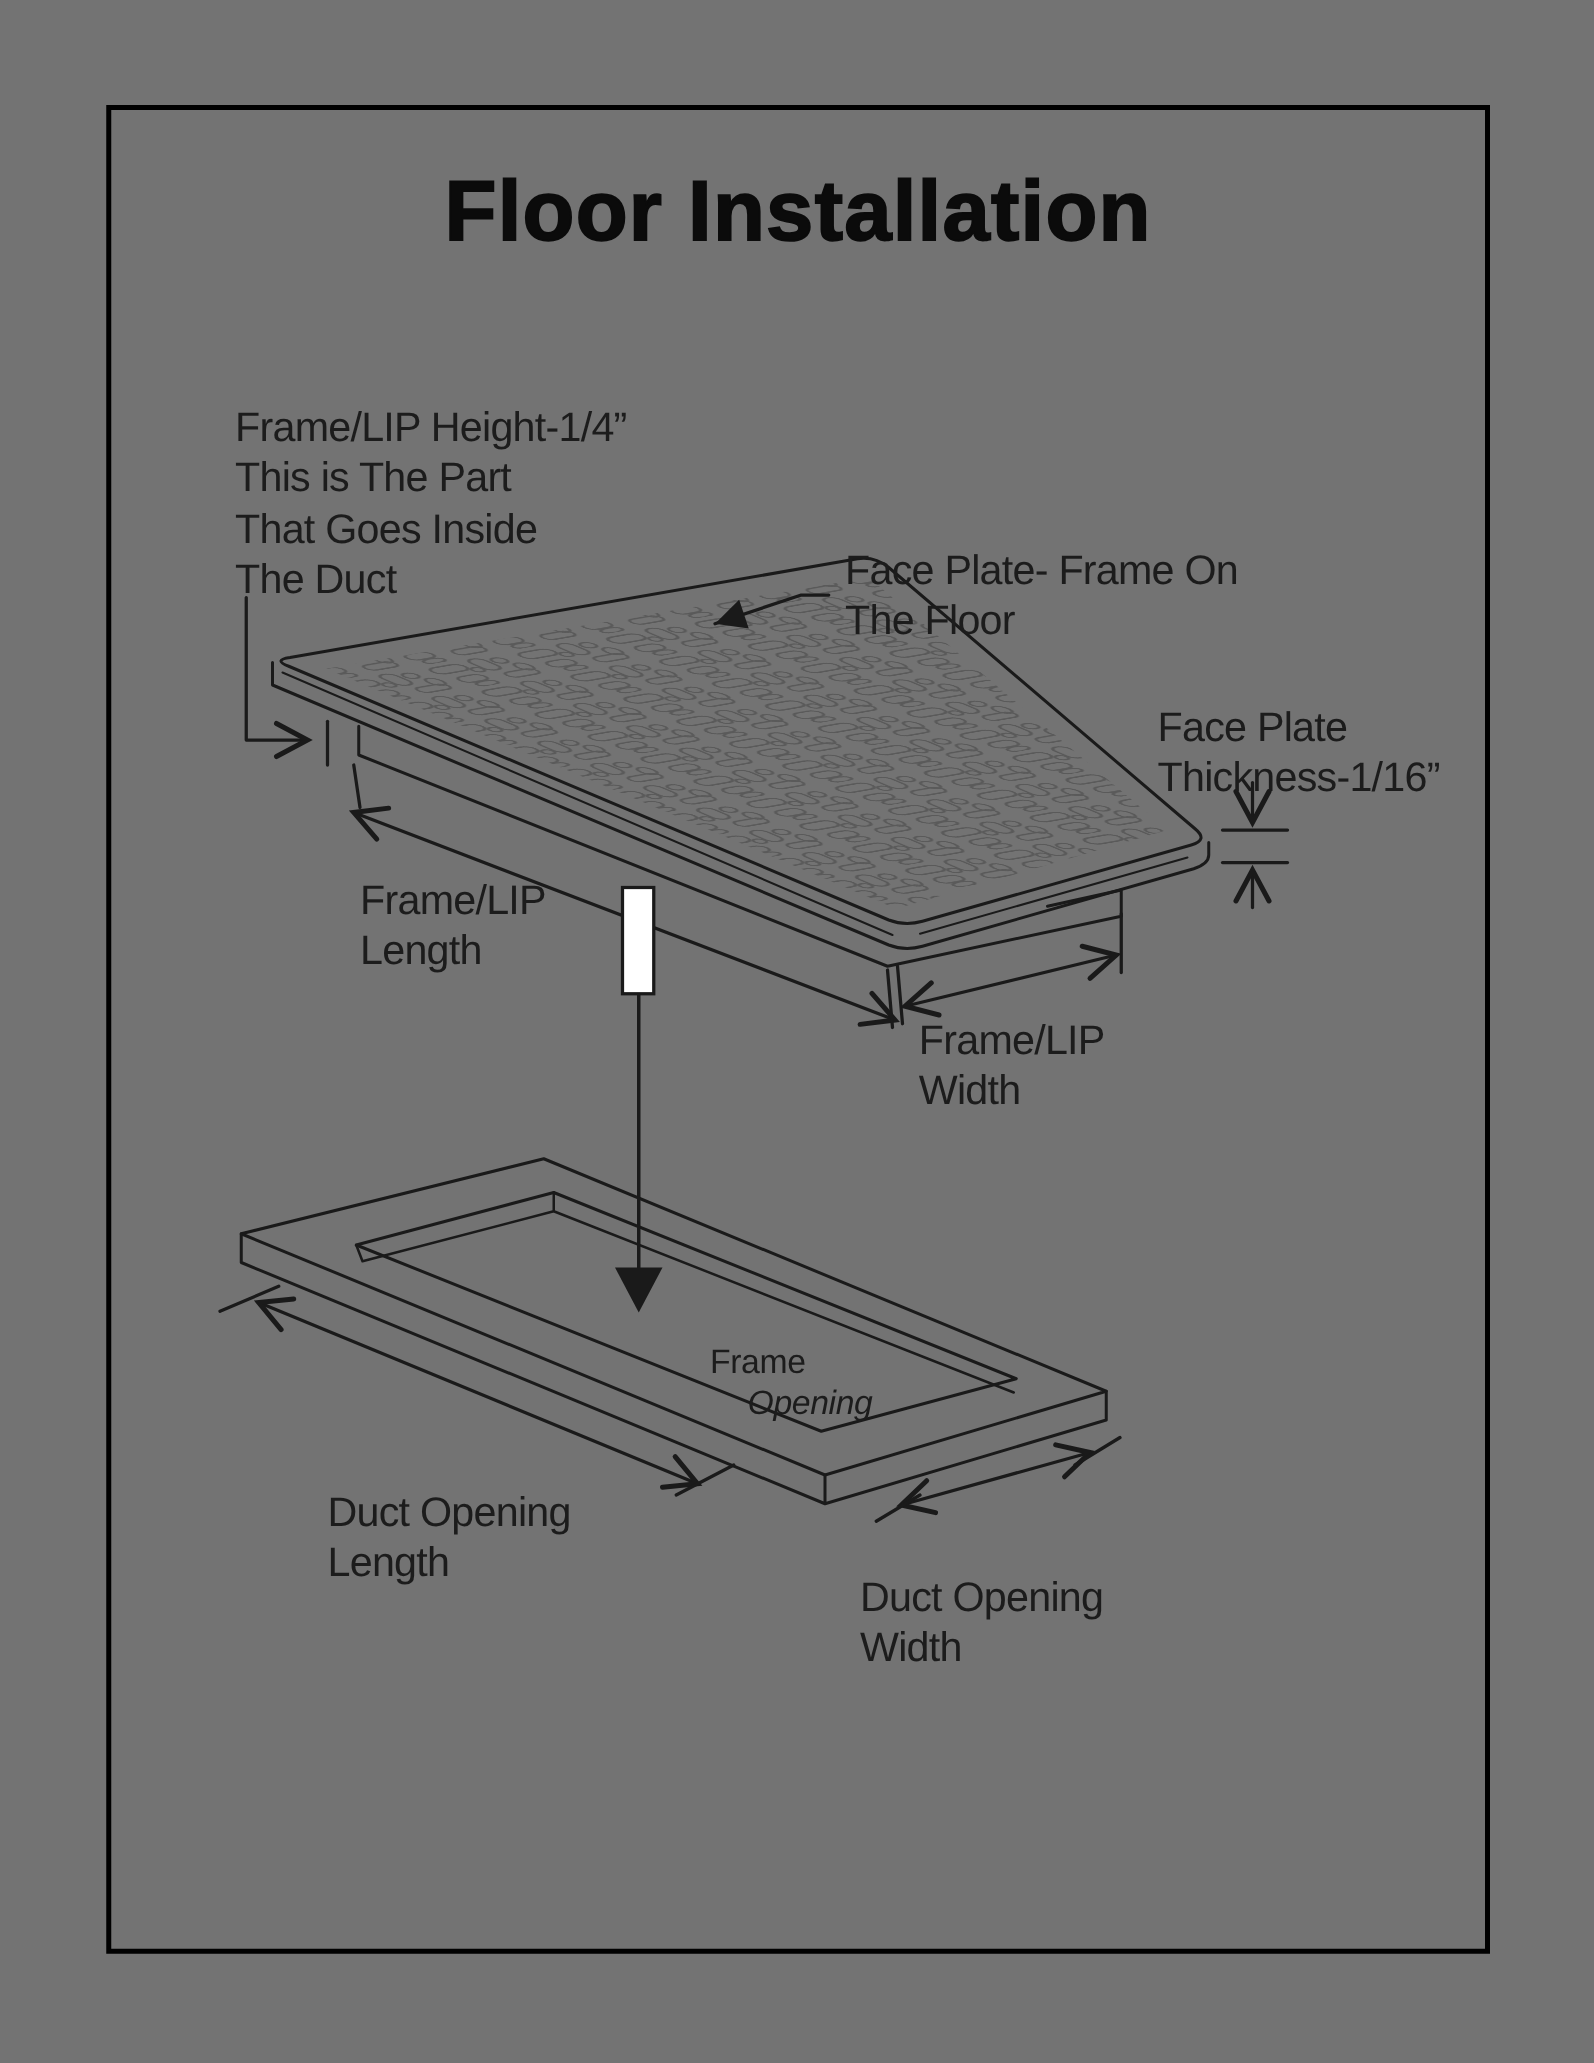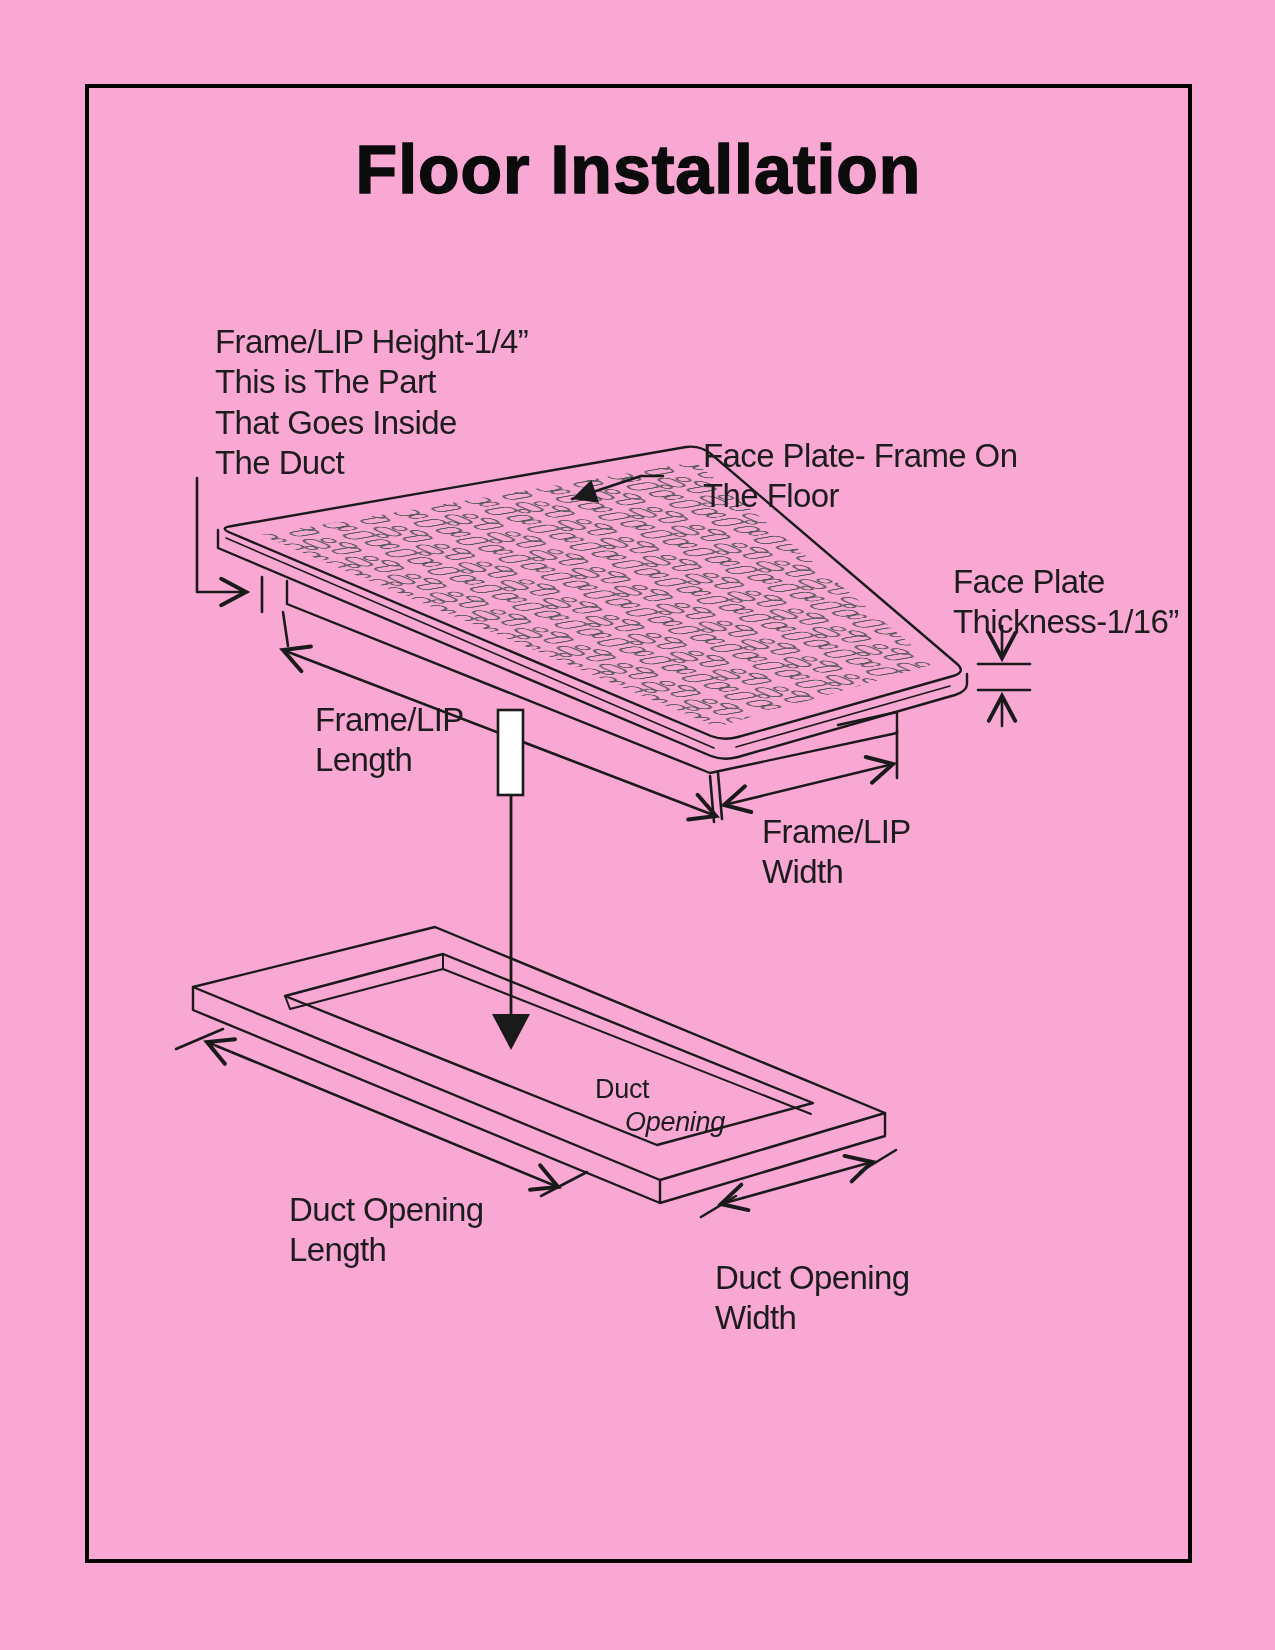--- a/index.html
+++ b/index.html
@@ -1,31 +1,31 @@
 <!DOCTYPE html>
 <html><head>
 <meta charset="utf-8">
 <style>
   html,body{margin:0;padding:0;background:#fff;}
   #page{
-    position:relative;width:1275px;height:1650px;background:#f9a8d4;
+    position:relative;width:1275px;height:1650px;background:#737373;
     font-family:"Liberation Sans",sans-serif;color:#1b1b1b;overflow:hidden;
   }
   #frame-border{
     position:absolute;left:85px;top:84px;width:1099px;height:1471px;
     border:4px solid #000;
   }
   #title{
     position:absolute;left:85px;top:130px;width:1107px;
     text-align:center;font-size:68px;font-weight:bold;letter-spacing:1px;
     color:#0b0b0b;-webkit-text-stroke:1.5px #0b0b0b;
   }
   .label{
     position:absolute;font-size:33px;line-height:1.22;letter-spacing:-0.6px;
-    white-space:pre-line;color:#1c1c1c;margin-left:27px;
+    white-space:pre-line;color:#1c1c1c;
   }
   .label.small{font-size:27px;letter-spacing:-0.3px;}
   #lbl-lip-note{left:188px;top:322px;}
   #lbl-faceplate-note{left:676px;top:436px;}
   #lbl-thickness-note{left:926px;top:562px;}
   #lbl-lip-length{left:288px;top:700px;}
   #lbl-lip-width{left:735px;top:812px;}
   #lbl-duct-opening{left:568px;top:1040px;}
   #lbl-duct-opening .line2{display:block;margin-left:30px;font-style:italic;}
   #lbl-duct-length{left:262px;top:1190px;}
@@ -133,21 +133,21 @@
   <div class="label" id="lbl-thickness-note">Face Plate
 Thickness-1/16”</div>
 
   <div class="label" id="lbl-lip-length">Frame/LIP
 Length</div>
 
   <div class="label" id="lbl-lip-width">Frame/LIP
 Width</div>
 
   <div class="label small" id="lbl-duct-opening">
-    <span class="line1">Duct</span>
+    <span class="line1">Frame</span>
     <span class="line2">Opening</span>
   </div>
 
   <div class="label" id="lbl-duct-length">Duct Opening
 Length</div>
 
   <div class="label" id="lbl-duct-width">Duct Opening
 Width</div>
 
 </div>

